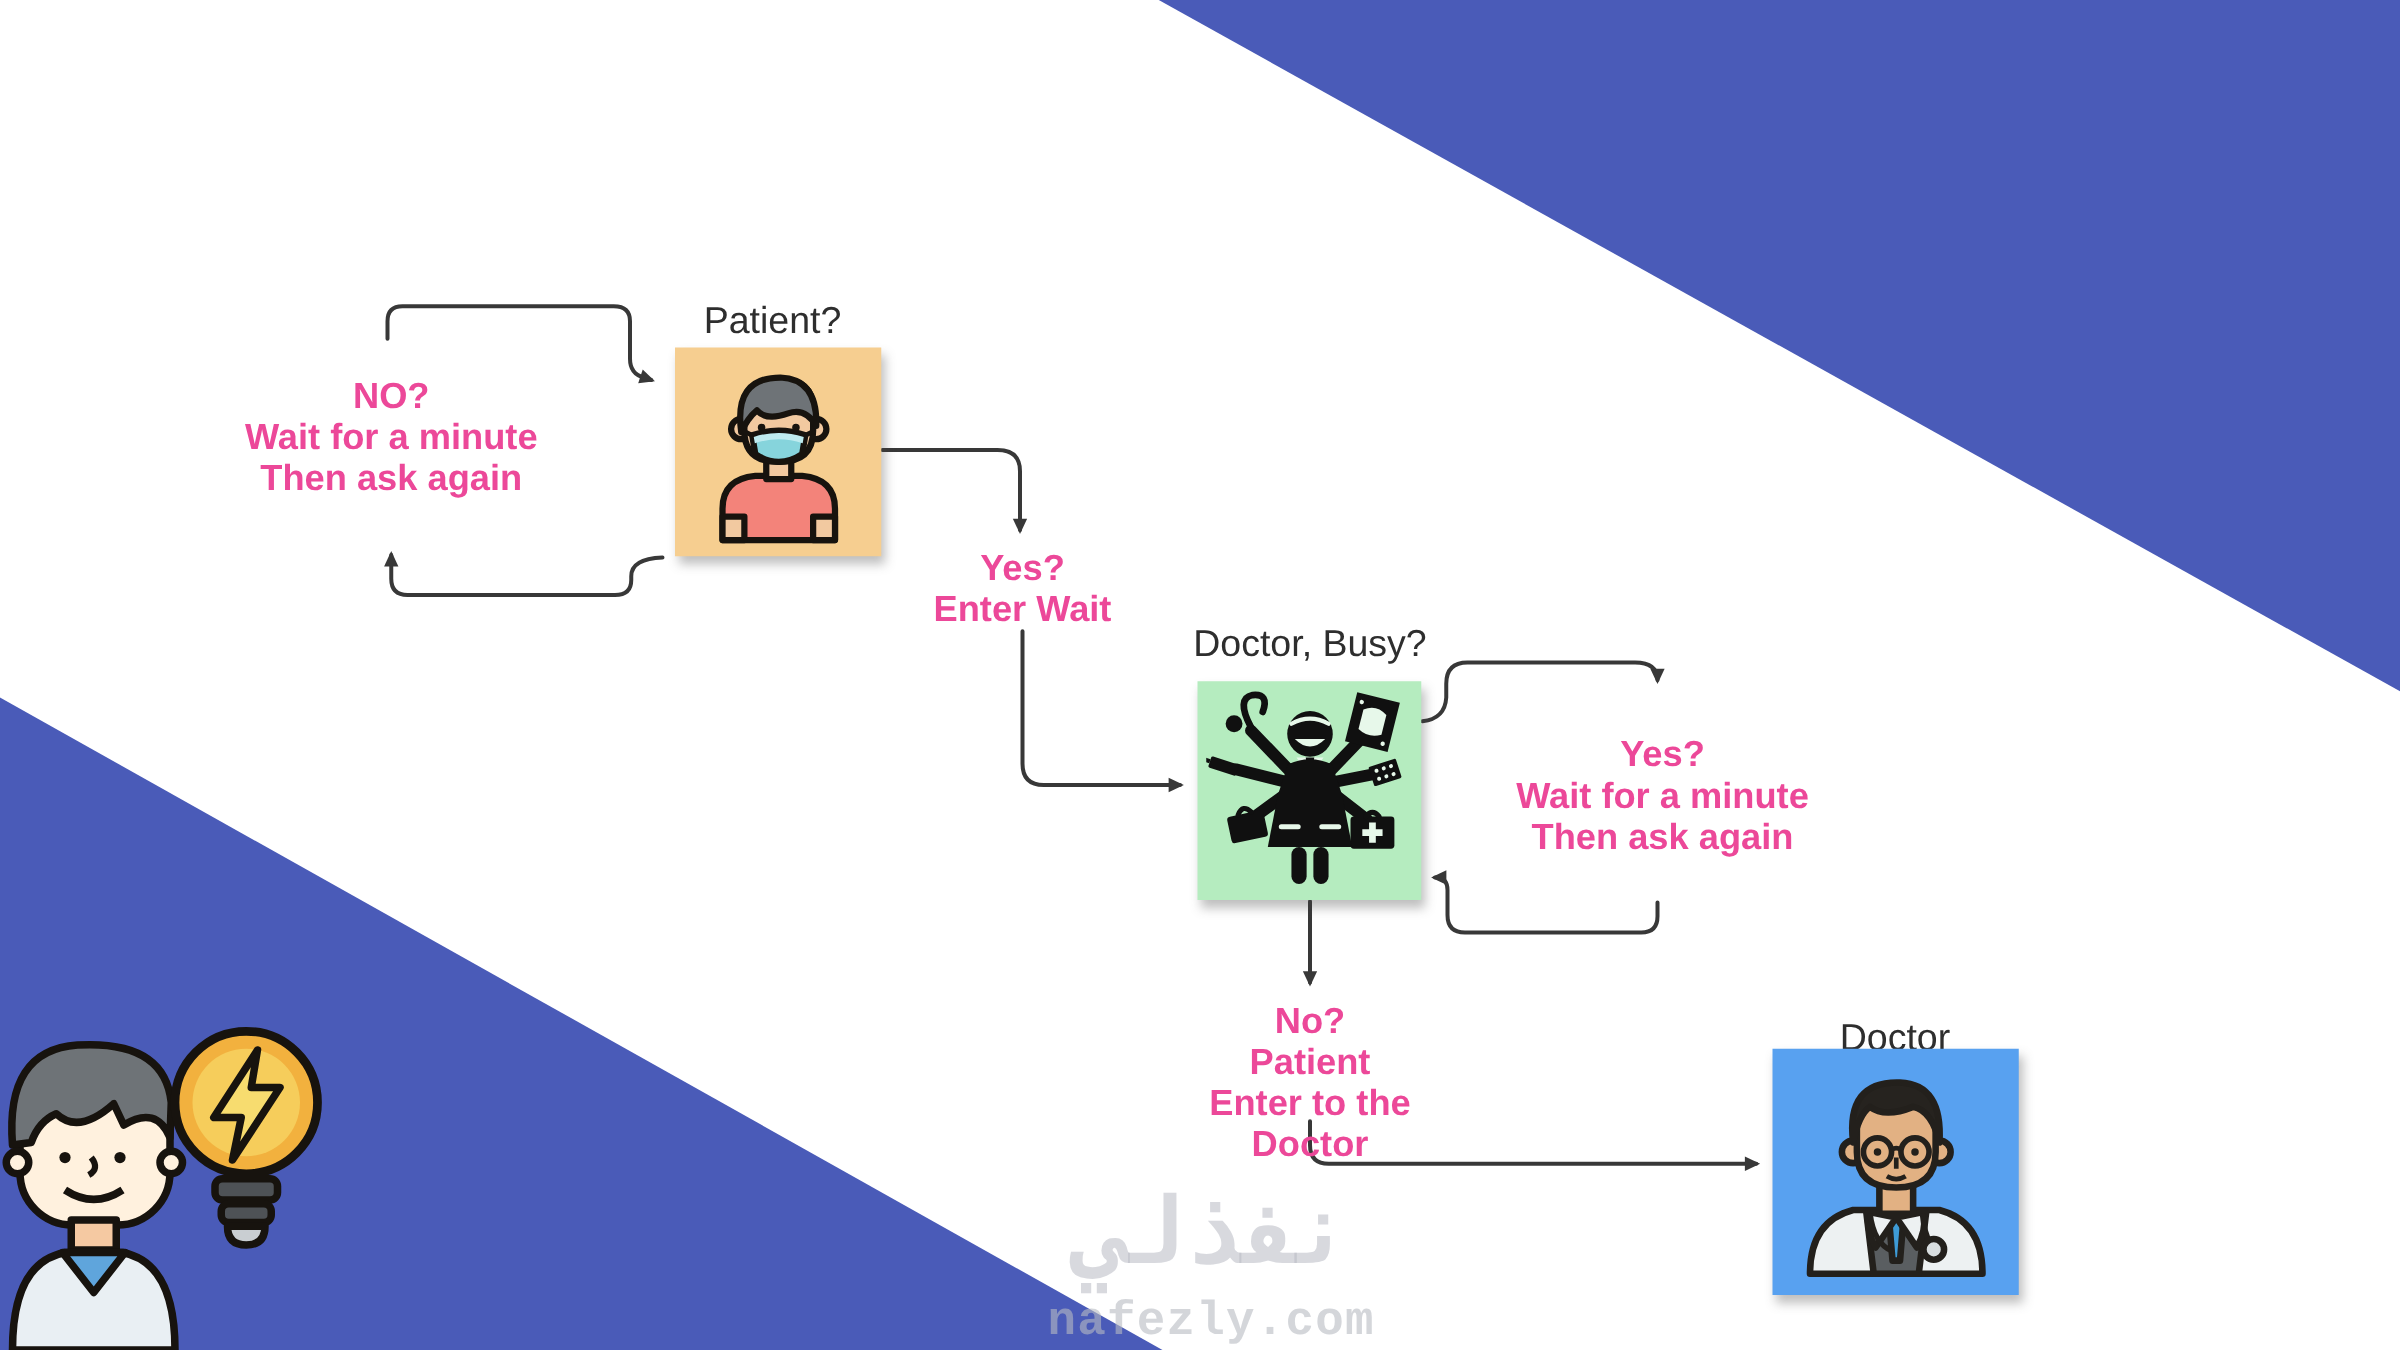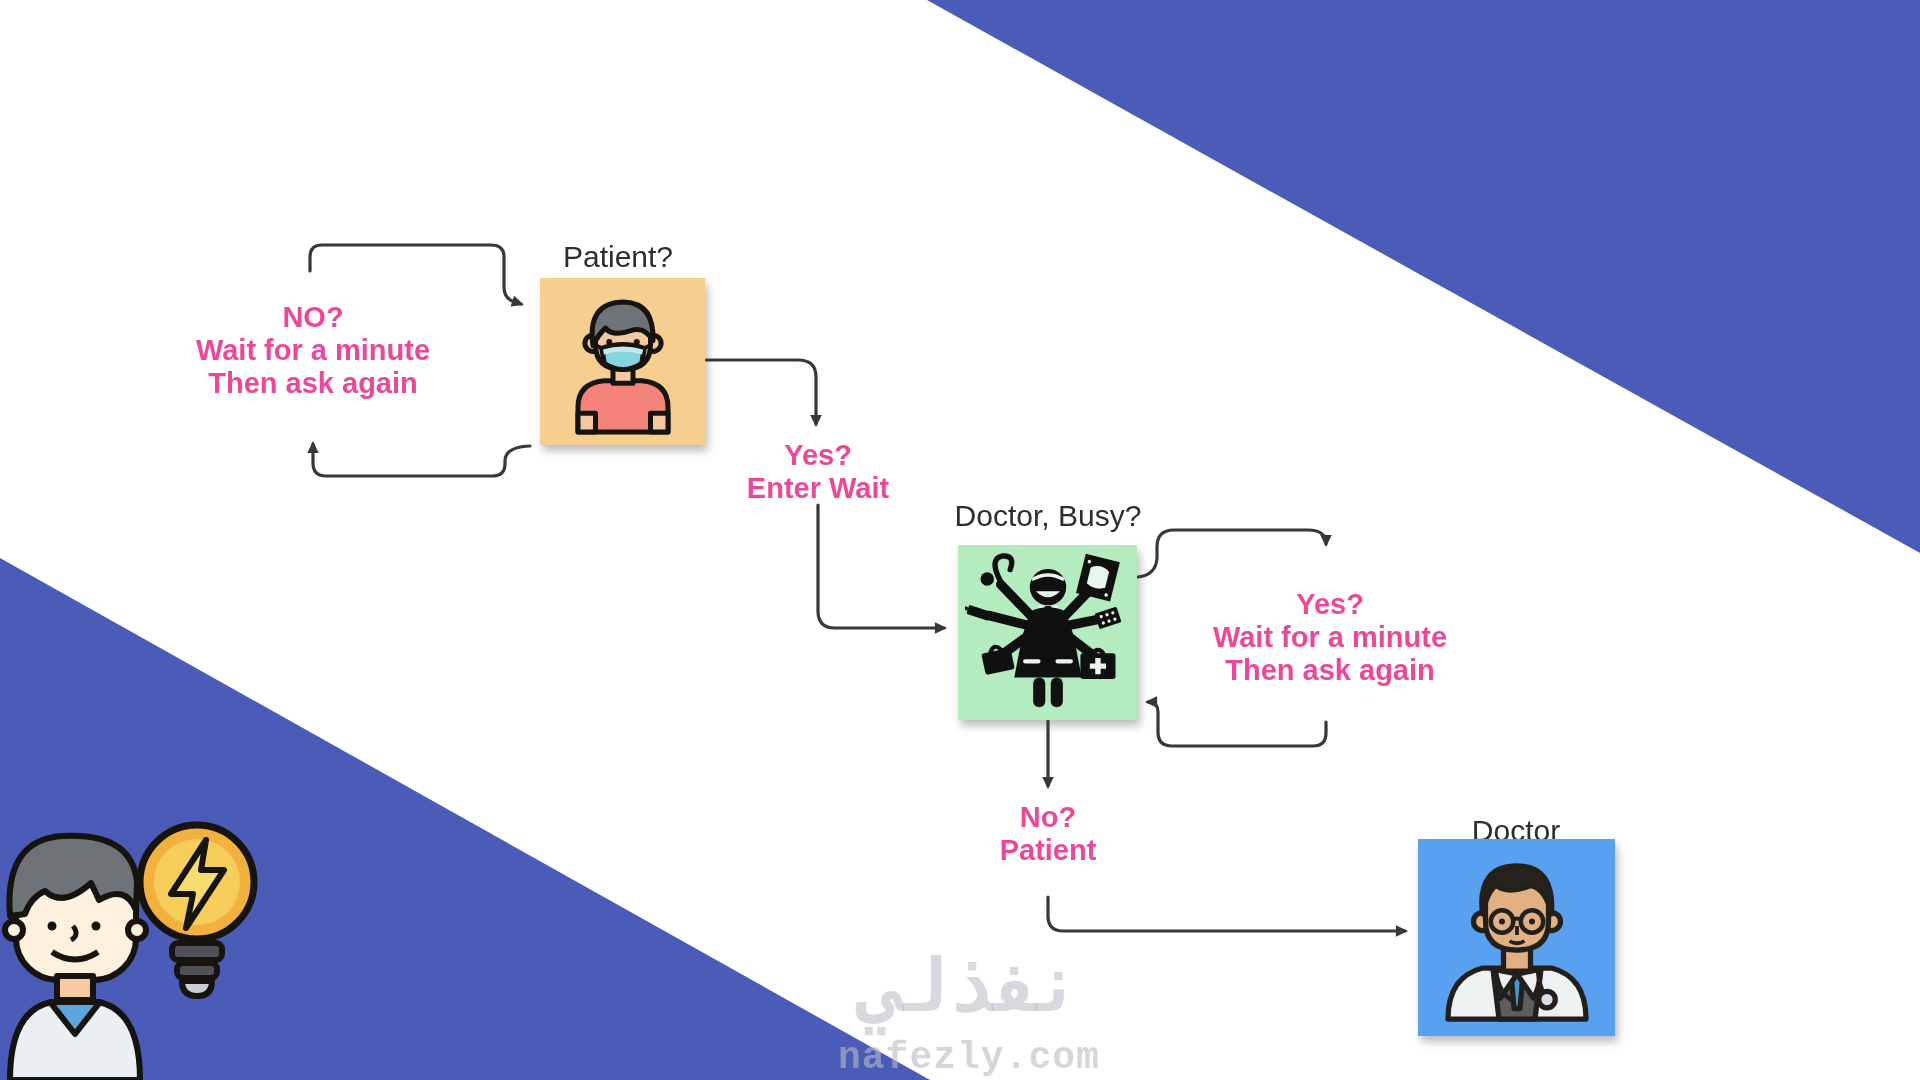--- a/index.html
+++ b/index.html
@@ -87,20 +87,21 @@
     <div>Enter Wait</div>
   </div>
   <div class="flow-text" id="txt-yes-wait">
     <div>Yes?</div>
     <div>Wait for a minute</div>
     <div>Then ask again</div>
   </div>
   <div class="flow-text" id="txt-no-dequeue">
     <div>No?</div>
     <div>Patient</div>
+    <div>Enter to the Doctor</div>
   </div>
 
   <div class="flow-box" id="patient-box">
     <svg width="150" height="152" viewBox="0 0 120 120">
       <g stroke="#17130E" stroke-width="4" stroke-linejoin="round">
         <path d="M 24 116 L 24 96 Q 24 77 45 75 L 75 75 Q 96 77 96 96 L 96 116 Z" fill="#F3837A"></path>
         <rect x="24" y="101" width="14" height="15" fill="#F2C9A0"></rect>
         <rect x="82" y="101" width="14" height="15" fill="#F2C9A0"></rect>
         <rect x="52" y="58" width="16" height="19" fill="#F2C9A0"></rect>
         <circle cx="36" cy="45" r="6.5" fill="#F2C9A0"></circle>

